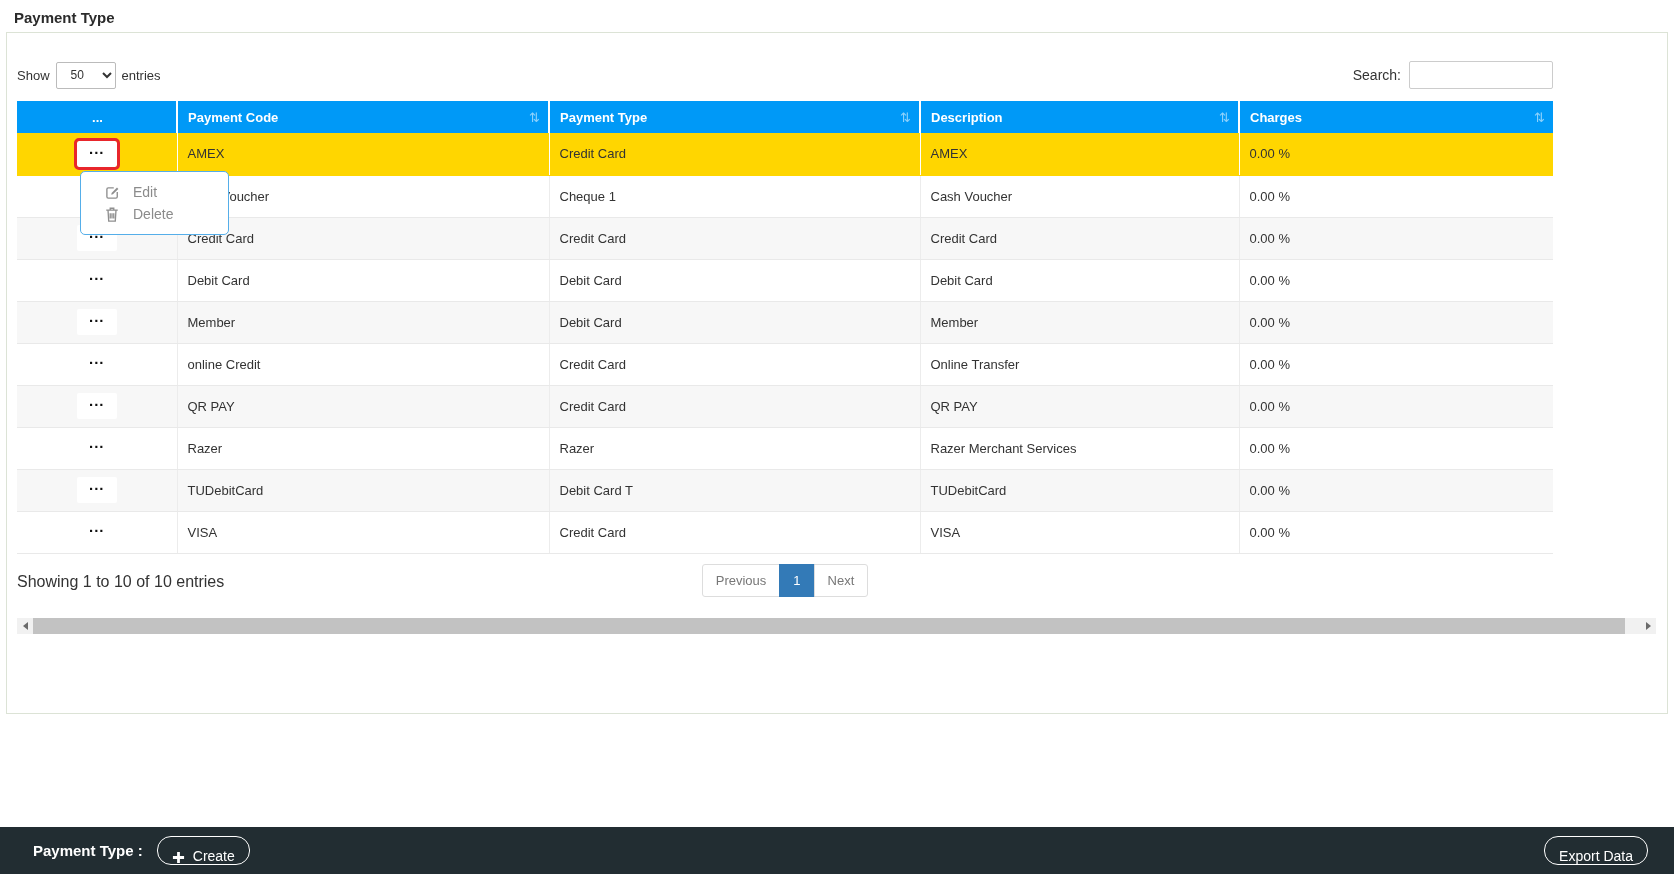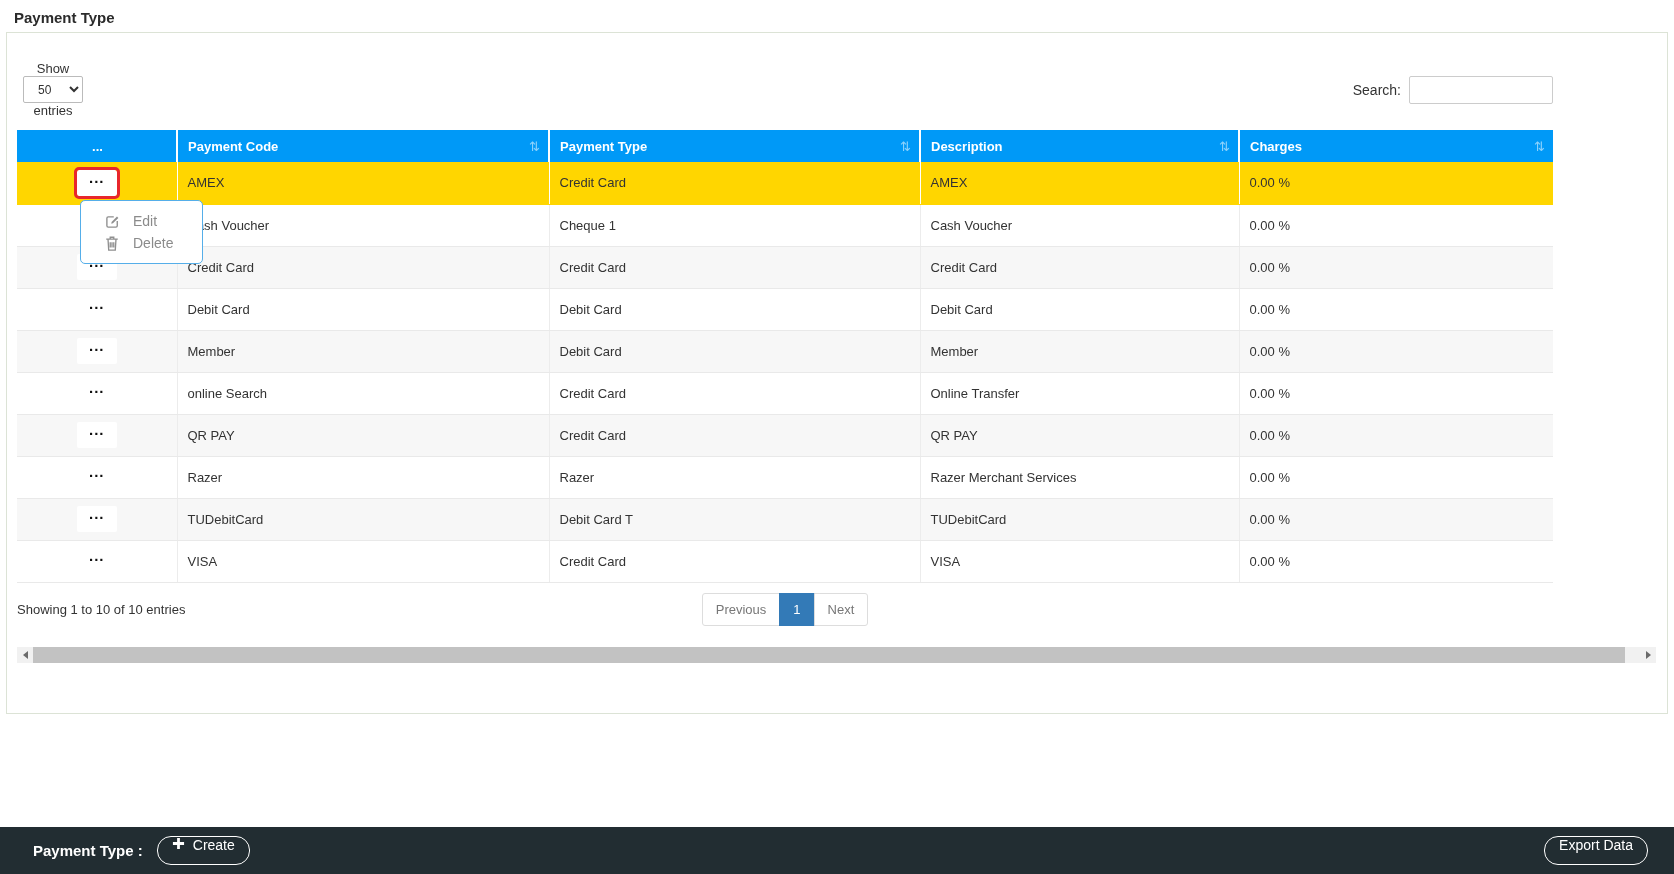--- a/index.html
+++ b/index.html
@@ -13,21 +13,21 @@
 
   
   .adv-search { height:40px; background:#f5f5f5; border:1px solid #ddd; border-radius:3px;
     display:flex; align-items:center; padding-left:14px; cursor:pointer; }
   .adv-search .chev { display:inline-flex; margin-right:12px; }
   .adv-search .lbl { font-size:15px; color:#333; }
 
   
   .controls { display:flex; justify-content:space-between; align-items:center; margin-top:16px;
     width:1536px; }
-  .len-ctl { display:flex; align-items:center; font-size:13px; color:#333;flex-direction:column; }
+  .len-ctl { display:flex; align-items:center; font-size:13px; color:#333; }
   .len-ctl select { margin:0 6px; width:60px; height:27px; border:1px solid #bbb; border-radius:2px;
     font-size:12px; color:#333; padding-left:10px; background:#fff;
     font-family:"Liberation Sans", sans-serif;}
   .search-ctl { display:flex; align-items:center; font-size:14px; color:#333; }
   .search-ctl input { margin-left:8px; width:144px; height:28px; border:1px solid #ccc;
     border-radius:2px; padding:0 6px; font-size:13px; font-family:"Liberation Sans", sans-serif;}
 
   
   .table-wrap { position:relative; margin-top:12px; width:1536px; }
   table { border-collapse:collapse; table-layout:fixed; width:1536px; }
@@ -45,29 +45,29 @@
   tbody tr:nth-child(odd):not(.selected) td { background:#f7f7f7; }
   tbody tr.selected td { background:var(--row-highlight,#ffd600); border-right-color:#fff;
     border-bottom-color:var(--row-highlight,#ffd600); }
   td.td-act { text-align:center; }
   .dots-btn { background:#fff; border:none; border-radius:2px; width:40px; height:26px;
     font-weight:bold; font-size:15px; letter-spacing:1px; color:#111; line-height:10px;
     cursor:pointer; padding-bottom:10px; }
   .annotated { outline:3px solid var(--annotation-red,#e8262b); }
 
   
-  .ctx-menu { position:absolute; left:63px; top:70px; width:123px; background:#fff;
+  .ctx-menu { position:absolute; left:63px; top:70px; width:149px; background:#fff;
     border:1px solid var(--menu-border,#55aee9); border-radius:5px; padding:9px 0; z-index:5; }
   .ctx-item { display:flex; align-items:center; height:22px; padding-left:22px; cursor:pointer; }
   .ctx-item .ico { width:18px; display:inline-flex; justify-content:center; margin-right:12px; }
   .ctx-item .txt { font-size:14px; color:#8b8b8b; }
 
   
   .foot-row { position:relative; width:1536px; margin-top:10px; height:32px; }
-  .foot-info { position:absolute; left:0; top:9px; font-size:13px; color:#333; }
+  .foot-info { position:absolute; left:0; top:9px; font-size:16px; color:#333; }
   .pager { position:absolute; left:0; right:0; top:0; display:flex; justify-content:center; }
   .pager .pg { font-size:13px; padding:8px 13px; border:1px solid #ddd; background:#fff;
     color:#777; cursor:pointer; margin-left:-1px; }
   .pager .pg:first-child { border-radius:3px 0 0 3px; margin-left:0; }
   .pager .pg:last-child { border-radius:0 3px 3px 0; }
   .pager .pg.active { background:var(--pagination-active,#337ab7);
     border-color:var(--pagination-active,#337ab7); color:#fff; }
 
   
   .hscroll { margin-top:22px; width:1639px; height:16px; background:#f1f1f1;
@@ -81,21 +81,21 @@
   .hs-track { flex:1; height:16px; position:relative; }
   .hs-thumb { position:absolute; left:0; top:0; height:16px; width:1592px; background:#c2c2c2;
     cursor:pointer; }
 
   
   .action-bar { position:absolute; left:0; right:0; bottom:0; height:47px;
     background:var(--bottom-bar,#222d32); display:flex; align-items:center;
     padding:0 26px 0 33px; }
   .ab-label { color:#fff; font-size:15px; font-weight:600; margin-right:14px; }
   .ab-btn { background:transparent; border:1px solid #fff; border-radius:14px; color:#fff;
-    font-size:14px; height:29px; padding:0 14px; display:inline-flex; align-items:flex-start;
+    font-size:14px; height:29px; padding:0 14px; display:inline-flex; align-items:flex-end;
     cursor:pointer; font-family:"Liberation Sans", sans-serif; }
   .ab-btn .plus { display:inline-flex; margin-right:8px; }
   .ab-spacer { flex:1; }
 
   svg { display:block; }
 </style>
 </head>
 <body>
 
 <div class="page-title">Payment Type</div>
@@ -188,21 +188,21 @@
   </tr>
           <tr>
     <td class="td-act"><button class="dots-btn">...</button></td>
     <td>Member</td>
     <td>Debit Card</td>
     <td>Member</td>
     <td>0.00 %</td>
   </tr>
           <tr>
     <td class="td-act"><button class="dots-btn">...</button></td>
-    <td>online Search</td>
+    <td>online Credit</td>
     <td>Credit Card</td>
     <td>Online Transfer</td>
     <td>0.00 %</td>
   </tr>
           <tr>
     <td class="td-act"><button class="dots-btn">...</button></td>
     <td>QR PAY</td>
     <td>Credit Card</td>
     <td>QR PAY</td>
     <td>0.00 %</td>

